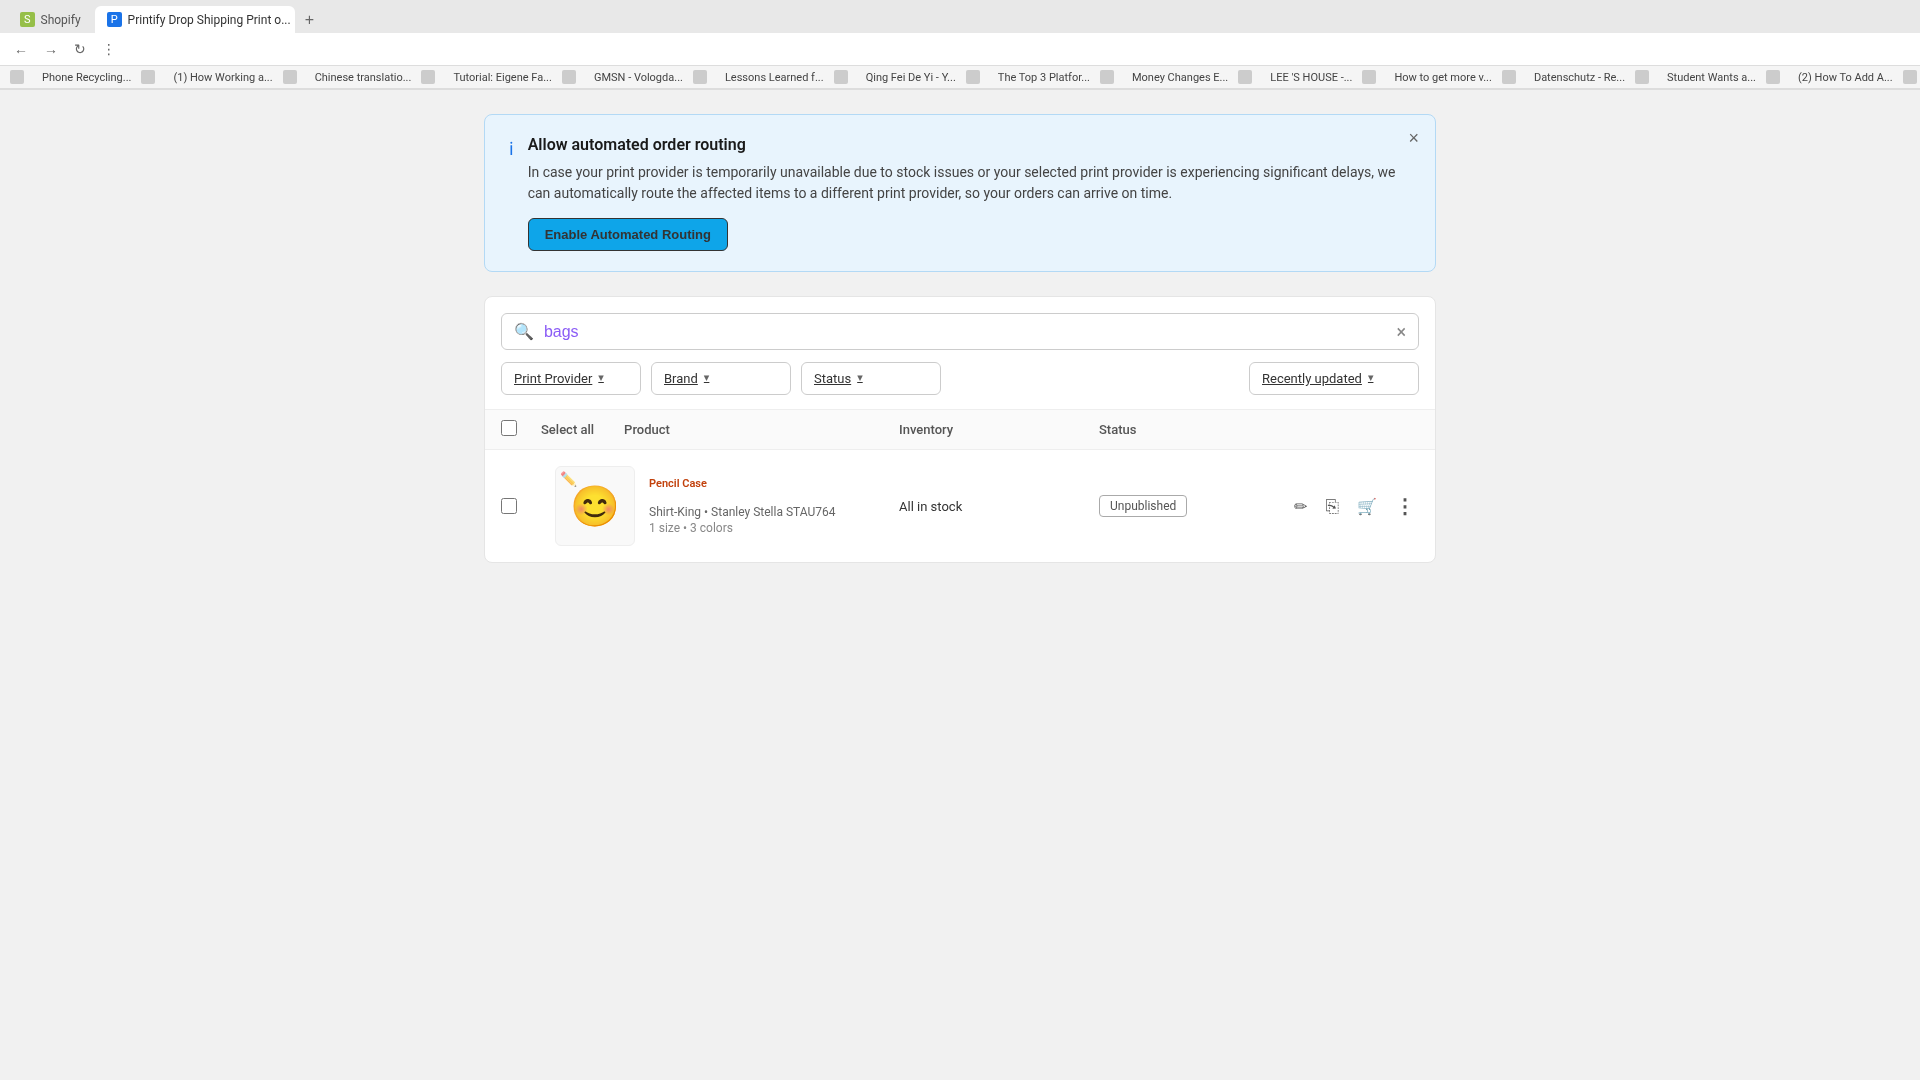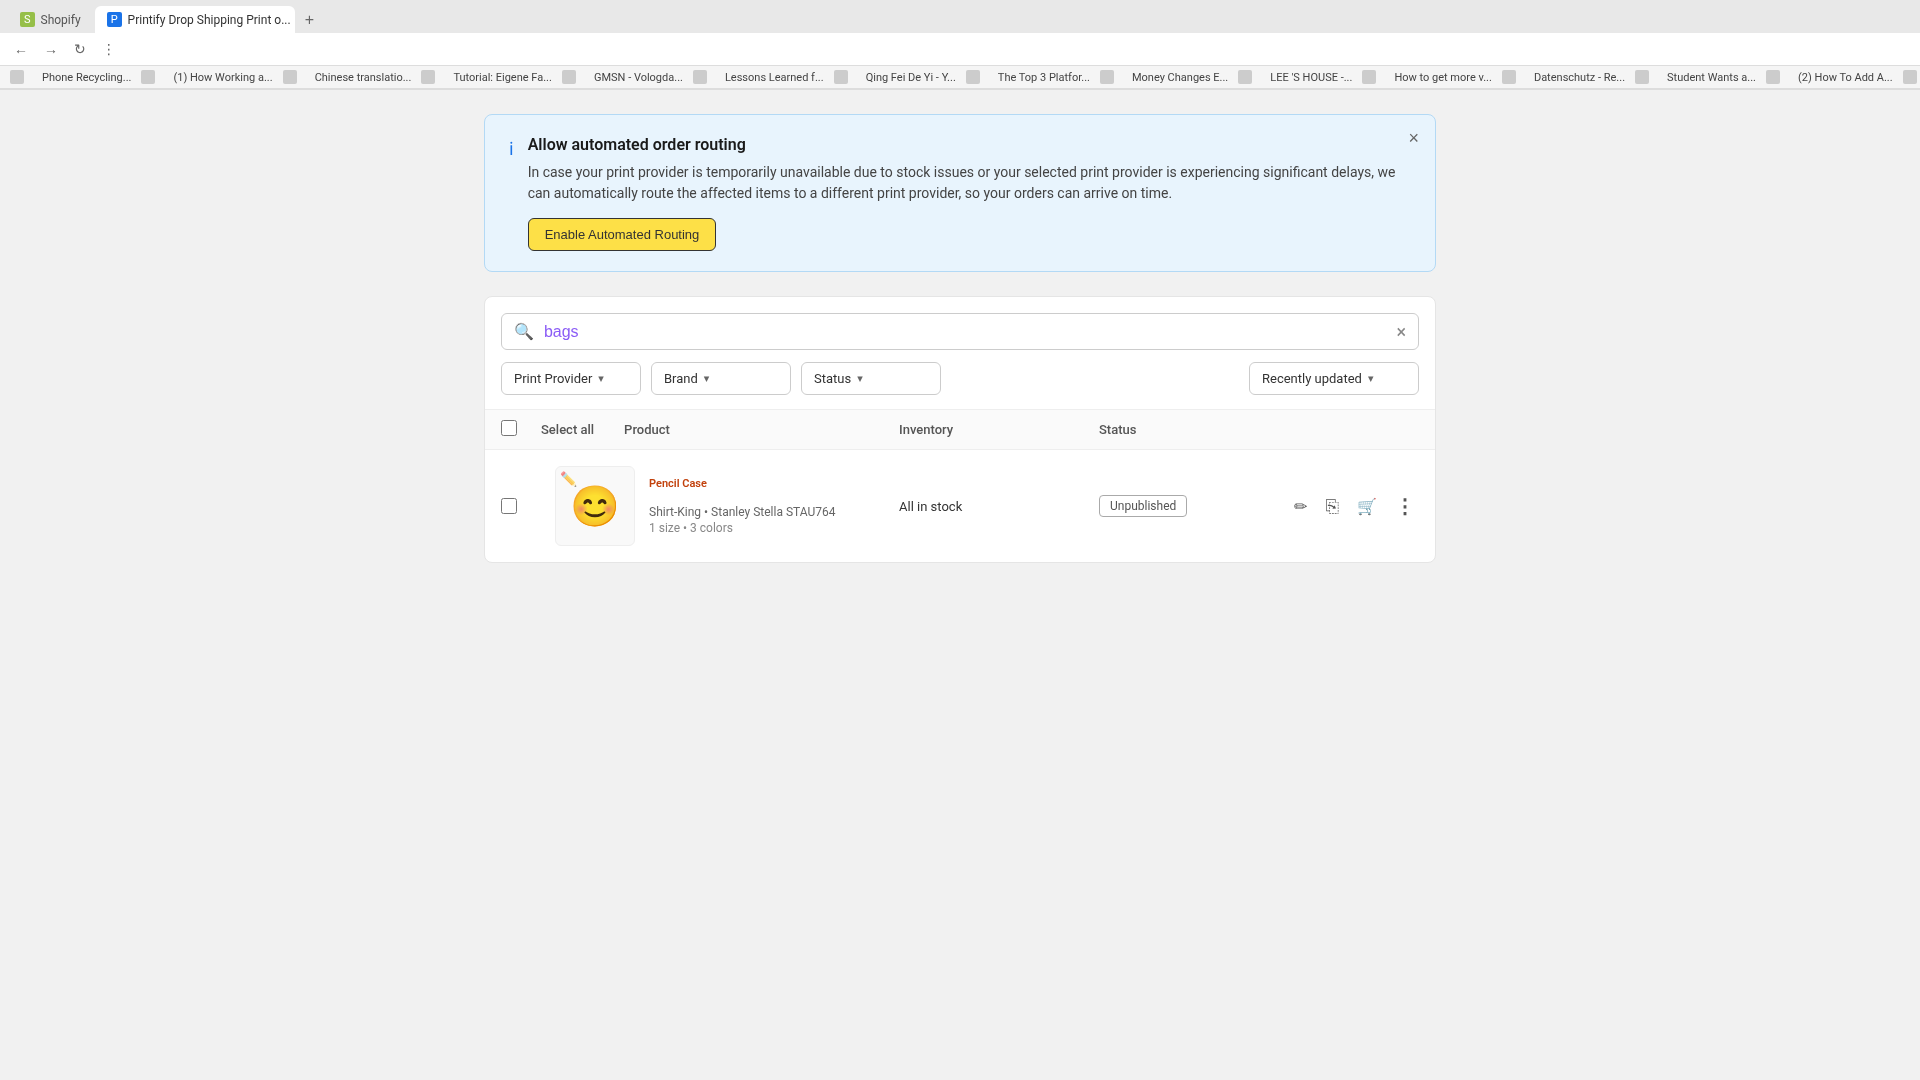--- a/index.html
+++ b/index.html
@@ -130,26 +130,26 @@
       color: #1a1a1a;
       margin-bottom: 8px;
     }
     .info-description {
       font-size: 14px;
       color: #444;
       line-height: 1.5;
       margin-bottom: 14px;
     }
     .btn-routing {
-      background: #fde047;
+      background: #0ea5e9;
       border: 1.5px solid #333;
       border-radius: 6px;
       padding: 8px 16px;
       font-size: 13px;
-      font-weight: 400;
+      font-weight: 700;
       cursor: pointer;
       color: #333;
     }
     .close-banner {
       position: absolute;
       top: 14px;
       right: 16px;
       font-size: 18px;
       color: #666;
       cursor: pointer;
@@ -194,30 +194,31 @@
 
     
     .filters-row {
       display: flex;
       align-items: center;
       gap: 10px;
       padding: 0 16px 14px;
     }
     .filter-dropdown {
       display: flex;
-      align-items: center;
+      align-items: flex-start;
       border: 1px solid #ccc;
       border-radius: 6px;
       padding: 8px 12px;
       font-size: 13px;
       color: #333;
       cursor: pointer;
       background: #fff;
       gap: 6px;
       min-width: 140px;
+      text-decoration: underline;
     }
     .filter-dropdown.sort {
       min-width: 170px;
       margin-left: auto;
     }
     .dropdown-arrow { color: #666; font-size: 11px; }
 
     
     .table-header {
       display: flex;

